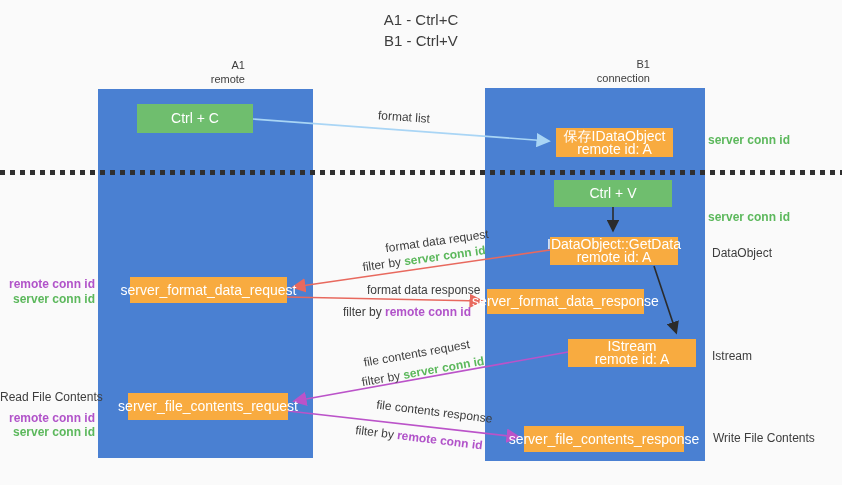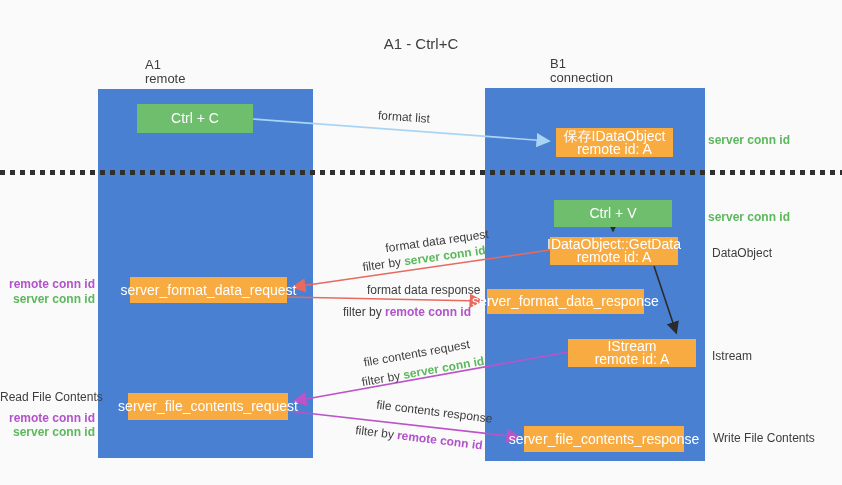--- a/index.html
+++ b/index.html
@@ -1,22 +1,22 @@
 <!DOCTYPE html>
 <html><head>
 <meta charset="utf-8">
 <style>
   html,body{margin:0;padding:0;}
   .canvas{
     position:relative;width:842px;height:485px;background:#fafafa;
     font-family:"Liberation Sans", sans-serif;color:#3d3d3d;overflow:hidden;
   }
   .abs{position:absolute;}
-  .title{left:0;top:9px;width:842px;text-align:center;font-size:15px;line-height:21px;color:#3d3d3d;z-index:5;margin-top:24px;}
-  .col-header{text-align:left;font-size:13px;line-height:14px;color:#3d3d3d;z-index:5;}
+  .title{left:0;top:9px;width:842px;text-align:center;font-size:15px;line-height:21px;color:#3d3d3d;z-index:5;}
+  .col-header{text-align:right;font-size:11px;line-height:14px;color:#3d3d3d;z-index:5;}
   .lifeline{background:#4a80d2;z-index:1;}
   .divider{
     left:0;top:170px;width:842px;height:5px;z-index:4;
     background:repeating-linear-gradient(90deg,#2f2f2f 0 5px,transparent 5px 10px);
   }
   .box{
     z-index:3;color:#ffffff;font-size:14px;line-height:13px;
     display:flex;flex-direction:column;align-items:center;justify-content:center;
     text-align:center;white-space:nowrap;
   }
@@ -30,20 +30,21 @@
   .leftcol{left:0;width:95px;text-align:right;}
   svg.arrows{position:absolute;left:0;top:0;z-index:2;pointer-events:none;}
 </style>
 </head>
 <body>
 
 <div class="canvas">
 
   <div class="abs title">
     <div>A1 - Ctrl+C</div>
+    <div>B1 - Ctrl+V</div>
   </div>
 
   <div class="abs col-header" style="left:145px;top:58px;width:100px;">
     <div>A1</div>
     <div>remote</div>
   </div>
   <div class="abs col-header" style="left:550px;top:57px;width:100px;">
     <div>B1</div>
     <div>connection</div>
   </div>
@@ -79,21 +80,21 @@
 
   <div class="abs box green" style="left:137px;top:104px;width:116px;height:29px;">
     <div>Ctrl + C</div>
   </div>
 
   <div class="abs box orange" style="left:556px;top:128px;width:117px;height:29px;">
     <div>保存IDataObject</div>
     <div>remote id: A</div>
   </div>
 
-  <div class="abs box green" style="left:554px;top:180px;width:118px;height:27px;margin-top:20px;">
+  <div class="abs box green" style="left:554px;top:180px;width:118px;height:27px;">
     <div>Ctrl + V</div>
   </div>
 
   <div class="abs box orange" style="left:550px;top:237px;width:128px;height:28px;">
     <div>IDataObject::GetData</div>
     <div>remote id: A</div>
   </div>
 
   <div class="abs box orange" style="left:487px;top:289px;width:157px;height:25px;">
     <div>server_format_data_response</div>

